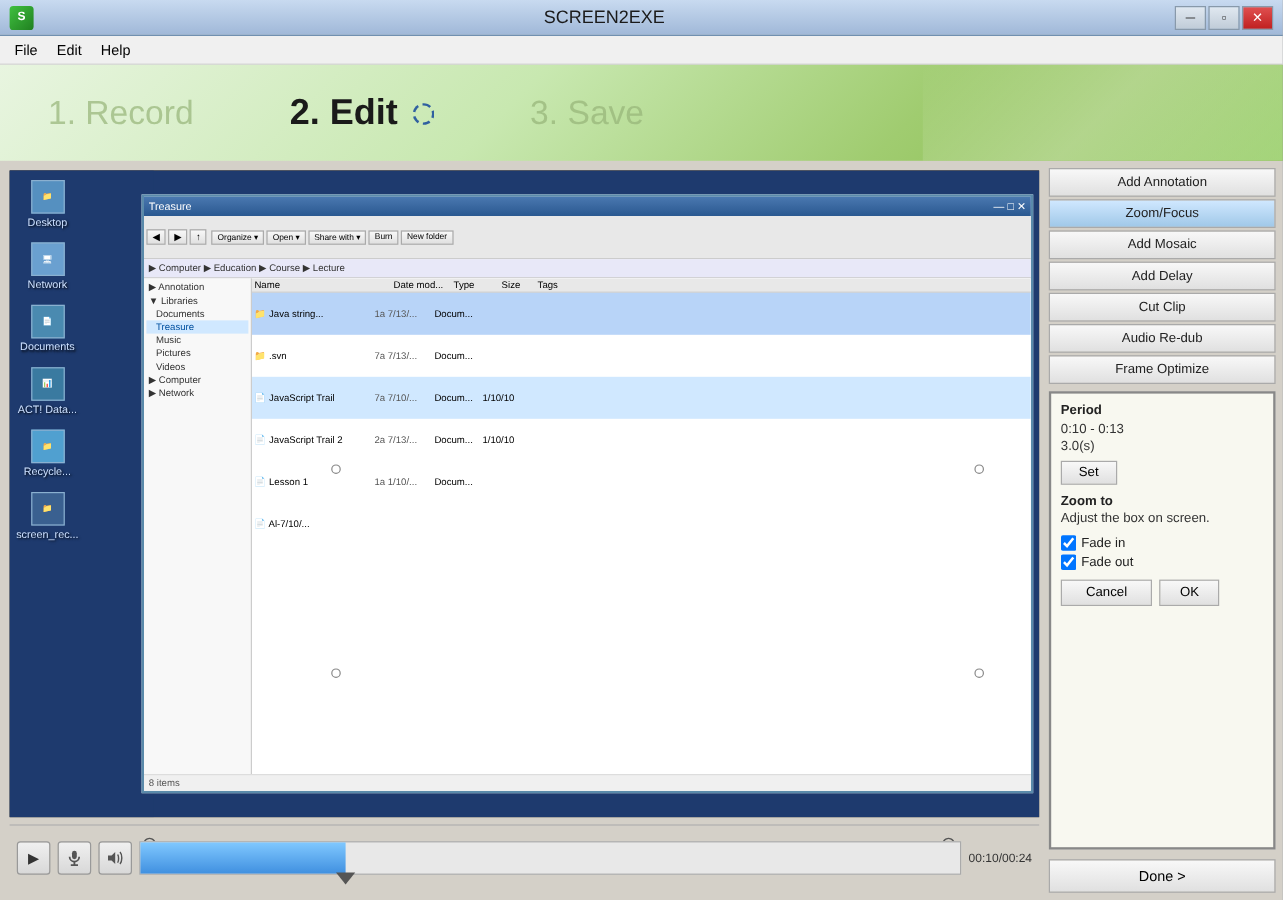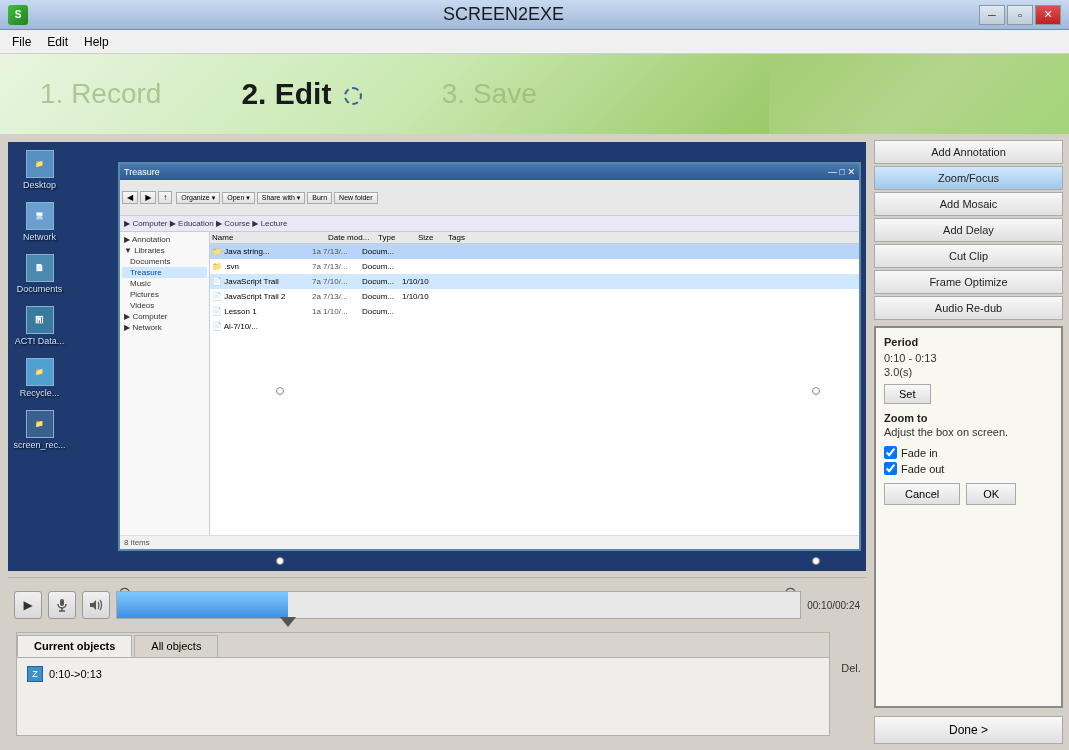--- a/index.html
+++ b/index.html
@@ -8,21 +8,21 @@
     
     #titlebar {
       background: linear-gradient(to bottom, #c8daf0, #a0b8d8);
       height: 30px;
       display: flex;
       align-items: center;
       justify-content: space-between;
       padding: 0 8px;
       border-bottom: 1px solid #7090b0;
     }
-    #titlebar .title { flex: 1; text-align: center; font-size: 18px; color: #1a1a1a; }
+    #titlebar .title { flex: 1; text-align: center; font-size: 15px; color: #1a1a1a; }
     #titlebar .win-controls { display: flex; gap: 2px; }
     .win-btn {
       width: 26px; height: 20px;
       background: linear-gradient(to bottom, #e0e8f0, #c0ccd8);
       border: 1px solid #8899aa;
       cursor: pointer;
       display: flex; align-items: center; justify-content: center;
       font-size: 11px; color: #333;
     }
     .win-btn.close-btn { background: linear-gradient(to bottom, #e05050, #c02020); color: white; }
@@ -197,21 +197,21 @@
     }
     .fe-header-row {
       display: flex;
       background: #e8e8e8;
       border-bottom: 1px solid #ccc;
       font-size: 8px;
       padding: 1px 2px;
     }
     .fe-row {
       display: flex;
-      padding: 3px 2px;
+      padding: 13px 2px;
       font-size: 8px;
       align-items: flex-end;
     }
     .fe-row.selected { background: #b8d4f8; }
     .fe-row.highlight { background: #d0e8ff; }
 
     
     .selection-box {
       position: absolute;
       border: 2px dashed #ffffff;
@@ -615,47 +615,30 @@
           <div class="tl-progress"></div>
         </div>
 
         <div style="position:absolute;left:24%;bottom:-8px;">
           <div style="width:0;height:0;border-left:8px solid transparent;border-right:8px solid transparent;border-top:10px solid #555;"></div>
         </div>
       </div>
       <div class="tl-time">00:10/00:24</div>
     </div>
 
-    <div id="bottom-row">
-      <div id="objects-area">
-        <div class="objects-tabs">
-          <div class="obj-tab active">Current objects</div>
-          <div class="obj-tab">All objects</div>
-        </div>
-        <div class="objects-content">
-          <div class="obj-item">
-            <div class="obj-icon">Z</div>
-            <span>0:10-&gt;0:13</span>
-          </div>
-        </div>
-      </div>
-      <div class="del-area">
-        <span class="del-label">Del.</span>
-      </div>
-    </div>
   </div>
 
   <div id="right-panel">
     <button class="action-btn">Add Annotation</button>
     <button class="action-btn" style="background:linear-gradient(to bottom,#d0e8ff,#a0c8e8);">Zoom/Focus</button>
     <button class="action-btn">Add Mosaic</button>
     <button class="action-btn">Add Delay</button>
     <button class="action-btn">Cut Clip</button>
+    <button class="action-btn">Audio Re-dub</button>
     <button class="action-btn">Frame Optimize</button>
-    <button class="action-btn">Audio Re-dub</button>
 
     <div class="zoom-panel">
       <div class="zp-label">Period</div>
       <div class="zp-period">0:10 - 0:13</div>
       <div class="zp-period">3.0(s)</div>
       <button class="zp-set-btn">Set</button>
 
       <div class="zp-zoom-label">Zoom to</div>
       <div class="zp-zoom-text">Adjust the box on screen.</div>
 

